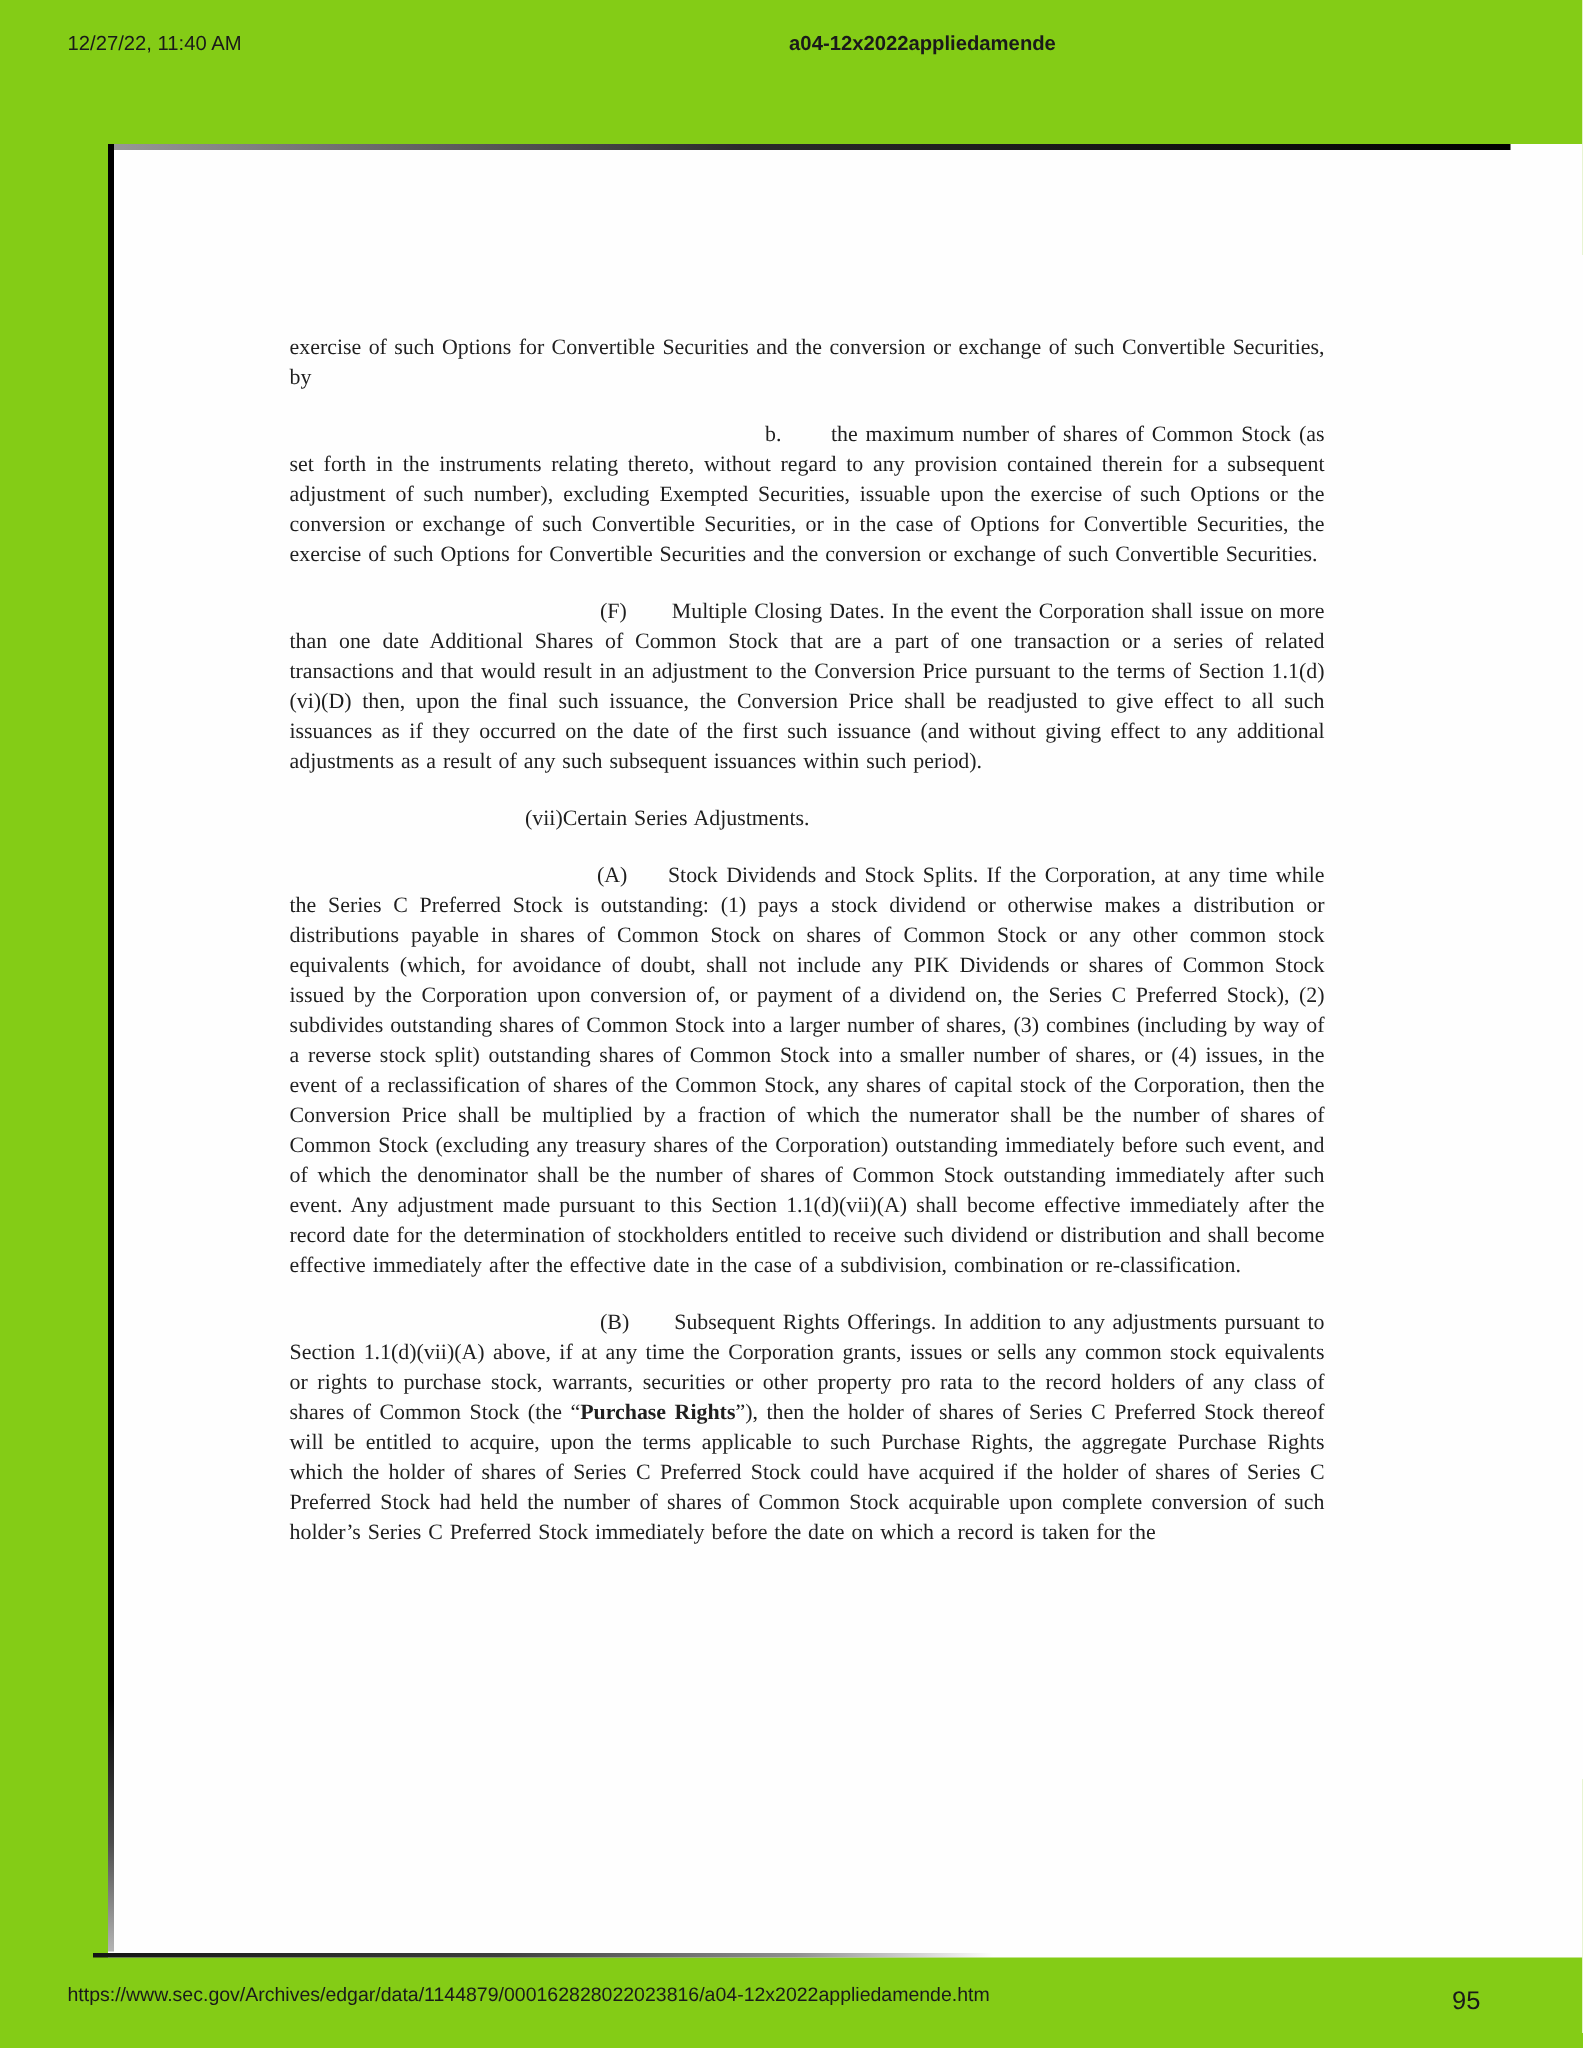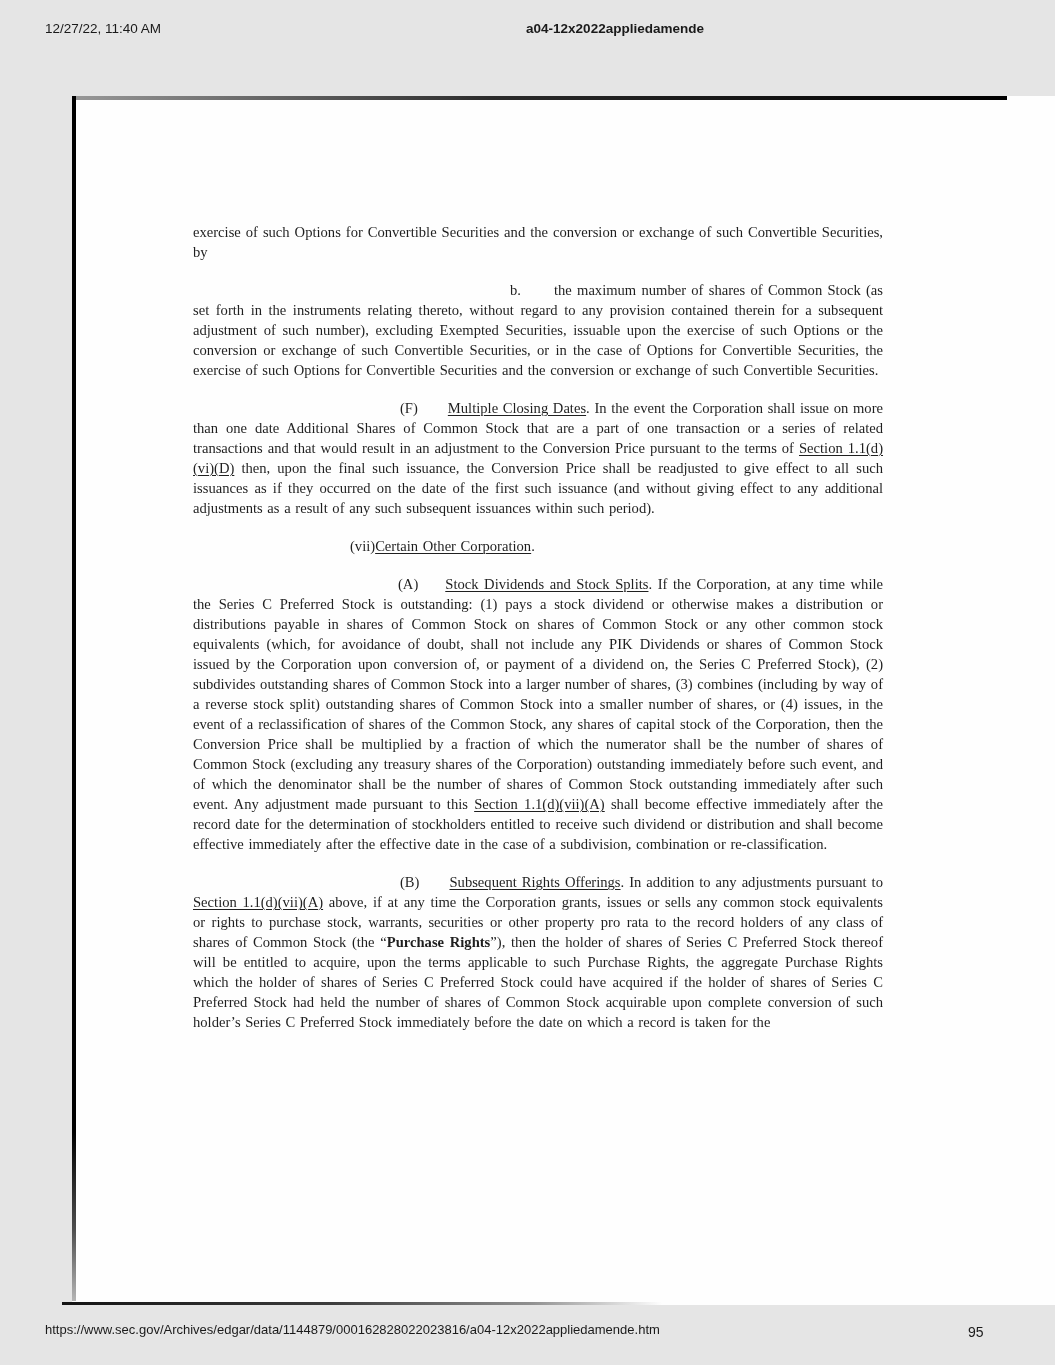--- a/index.html
+++ b/index.html
@@ -1,33 +1,33 @@
 <!DOCTYPE html>
 <html><head>
 <meta charset="utf-8">
 <style>
   html,body{margin:0;padding:0;background:#ffffff;}
   .page{
     position:relative;
     width:1055px;height:1365px;
-    background:#e5e5e5;
+    background:#84cc16;
     overflow:hidden;
     font-family:"Liberation Sans",sans-serif;
   }
   
   .print-meta{
     position:absolute;
     font-size:13.5px;
     color:#1a1a1a;
     white-space:nowrap;
   }
   .meta-datetime{left:45px;top:21px;}
   .meta-title{left:615px;top:21px;transform:translateX(-50%);font-weight:bold;}
   .meta-url{left:45px;top:1322px;font-size:13px;}
-  .meta-pagenum{left:968px;top:1324px;font-size:14px;}
+  .meta-pagenum{left:968px;top:1324px;font-size:17px;}
 
   
   .doc-page{
     position:absolute;
     left:72px;top:96px;
     width:1032px;height:1209px;
     background:#fefefe;
   }
   .b-top{
     position:absolute;left:0;top:0;width:935px;height:4px;
@@ -64,21 +64,20 @@
   p.ind-f   {text-indent:207px;}
   p.ind-vii {text-indent:157px;}
   p.ind-a   {text-indent:205px;}
   p.ind-b2  {text-indent:207px;}
   .lab-b   {padding-right:33px;}
   .lab-f   {padding-right:30px;}
   .lab-vii {}
   .lab-a   {padding-right:27px;}
   .lab-b2  {padding-right:30px;}
   .u{
-    text-decoration:underline;
     text-underline-offset:2px;
     text-decoration-thickness:1.4px;
   }
   .term{font-weight:bold;}
 </style>
 </head>
 <body>
 
 <div class="page">
 
@@ -92,21 +91,21 @@
     <div class="b-bottom"></div>
 
     <div class="doc-text">
 
       <p><span>exercise of such Options for Convertible Securities and the conversion or exchange of such Convertible Securities, by</span></p>
 
       <p class="ind-b"><span class="lab-b">b.</span><span>the maximum number of shares of Common Stock (as set forth in the instruments relating thereto, without regard to any provision contained therein for a subsequent adjustment of such number), excluding Exempted Securities, issuable upon the exercise of such Options or the conversion or exchange of such Convertible Securities, or in the case of Options for Convertible Securities, the exercise of such Options for Convertible Securities and the conversion or exchange of such Convertible Securities.</span></p>
 
       <p class="ind-f"><span class="lab-f">(F)</span><span class="u">Multiple Closing Dates</span><span>. In the event the Corporation shall issue on more than one date Additional Shares of Common Stock that are a part of one transaction or a series of related transactions and that would result in an adjustment to the Conversion Price pursuant to the terms of </span><span class="u">Section 1.1(d)(vi)(D)</span><span> then, upon the final such issuance, the Conversion Price shall be readjusted to give effect to all such issuances as if they occurred on the date of the first such issuance (and without giving effect to any additional adjustments as a result of any such subsequent issuances within such period).</span></p>
 
-      <p class="ind-vii"><span class="lab-vii">(vii)</span><span class="u">Certain Other Corporation</span><span>.</span></p>
+      <p class="ind-vii"><span class="lab-vii">(vii)</span><span class="u">Certain Series Adjustments</span><span>.</span></p>
 
       <p class="ind-a"><span class="lab-a">(A)</span><span class="u">Stock Dividends and Stock Splits</span><span>. If the Corporation, at any time while the Series C Preferred Stock is outstanding: (1) pays a stock dividend or otherwise makes a distribution or distributions payable in shares of Common Stock on shares of Common Stock or any other common stock equivalents (which, for avoidance of doubt, shall not include any PIK Dividends or shares of Common Stock issued by the Corporation upon conversion of, or payment of a dividend on, the Series C Preferred Stock), (2) subdivides outstanding shares of Common Stock into a larger number of shares, (3) combines (including by way of a reverse stock split) outstanding shares of Common Stock into a smaller number of shares, or (4) issues, in the event of a reclassification of shares of the Common Stock, any shares of capital stock of the Corporation, then the Conversion Price shall be multiplied by a fraction of which the numerator shall be the number of shares of Common Stock (excluding any treasury shares of the Corporation) outstanding immediately before such event, and of which the denominator shall be the number of shares of Common Stock outstanding immediately after such event. Any adjustment made pursuant to this </span><span class="u">Section 1.1(d)(vii)(A)</span><span> shall become effective immediately after the record date for the determination of stockholders entitled to receive such dividend or distribution and shall become effective immediately after the effective date in the case of a subdivision, combination or re-classification.</span></p>
 
       <p class="ind-b2"><span class="lab-b2">(B)</span><span class="u">Subsequent Rights Offerings</span><span>. In addition to any adjustments pursuant to </span><span class="u">Section 1.1(d)(vii)(A)</span><span> above, if at any time the Corporation grants, issues or sells any common stock equivalents or rights to purchase stock, warrants, securities or other property pro rata to the record holders of any class of shares of Common Stock (the “</span><span class="term">Purchase Rights</span><span>”), then the holder of shares of Series C Preferred Stock thereof will be entitled to acquire, upon the terms applicable to such Purchase Rights, the aggregate Purchase Rights which the holder of shares of Series C Preferred Stock could have acquired if the holder of shares of Series C Preferred Stock had held the number of shares of Common Stock acquirable upon complete conversion of such holder’s Series C Preferred Stock immediately before the date on which a record is taken for the</span></p>
 
     </div>
   </div>
 
   <div class="print-meta meta-url">https://www.sec.gov/Archives/edgar/data/1144879/000162828022023816/a04-12x2022appliedamende.htm</div>
   <div class="print-meta meta-pagenum">95</div>

